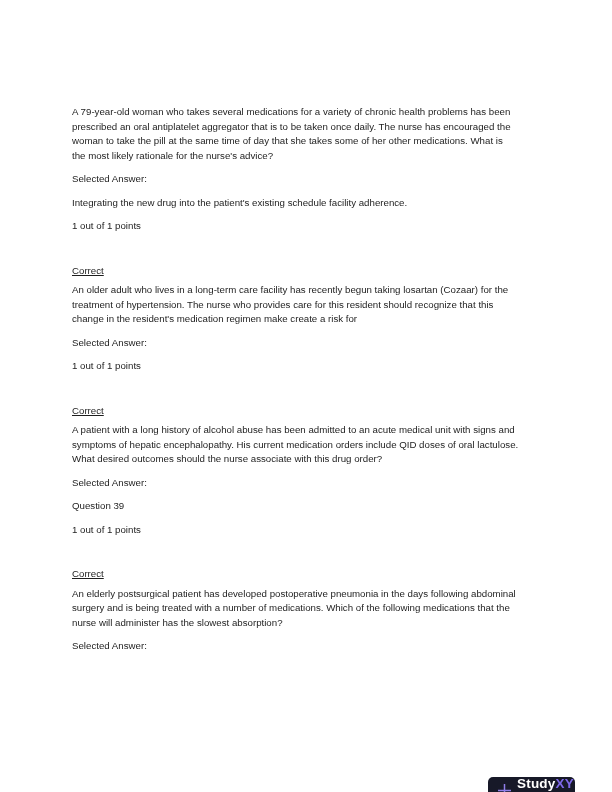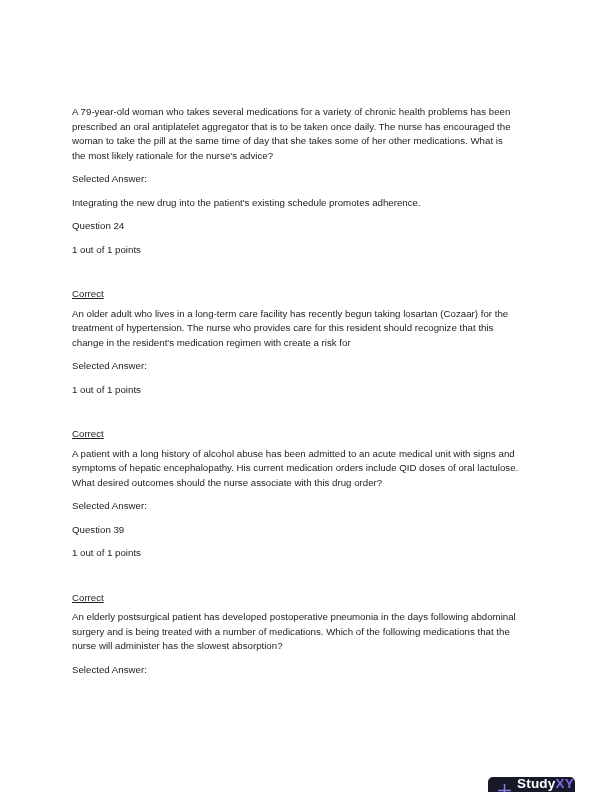--- a/index.html
+++ b/index.html
@@ -67,30 +67,29 @@
 
 <div class="page">
   <div class="content">
 
     <div>
       <p class="para">A 79-year-old woman who takes several medications for a variety of chronic health problems has been
 prescribed an oral antiplatelet aggregator that is to be taken once daily. The nurse has encouraged the
 woman to take the pill at the same time of day that she takes some of her other medications. What is
 the most likely rationale for the nurse's advice?</p>
       <p class="para">Selected Answer:</p>
-      <p class="para">Integrating the new drug into the patient's existing schedule promotes adherence.</p>
-      <p class="para">Question 24</p>
+      <p class="para">Integrating the new drug into the patient's existing schedule facility adherence.</p>
       <p class="para">1 out of 1 points</p>
     </div>
 
     <div>
       <p class="para correct">Correct</p>
       <p class="para">An older adult who lives in a long-term care facility has recently begun taking losartan (Cozaar) for the
 treatment of hypertension. The nurse who provides care for this resident should recognize that this
-change in the resident's medication regimen with create a risk for</p>
+change in the resident's medication regimen make create a risk for</p>
       <p class="para">Selected Answer:</p>
       <p class="para">1 out of 1 points</p>
     </div>
 
     <div>
       <p class="para correct">Correct</p>
       <p class="para">A patient with a long history of alcohol abuse has been admitted to an acute medical unit with signs and
 symptoms of hepatic encephalopathy. His current medication orders include QID doses of oral lactulose.
 What desired outcomes should the nurse associate with this drug order?</p>
       <p class="para">Selected Answer:</p>

